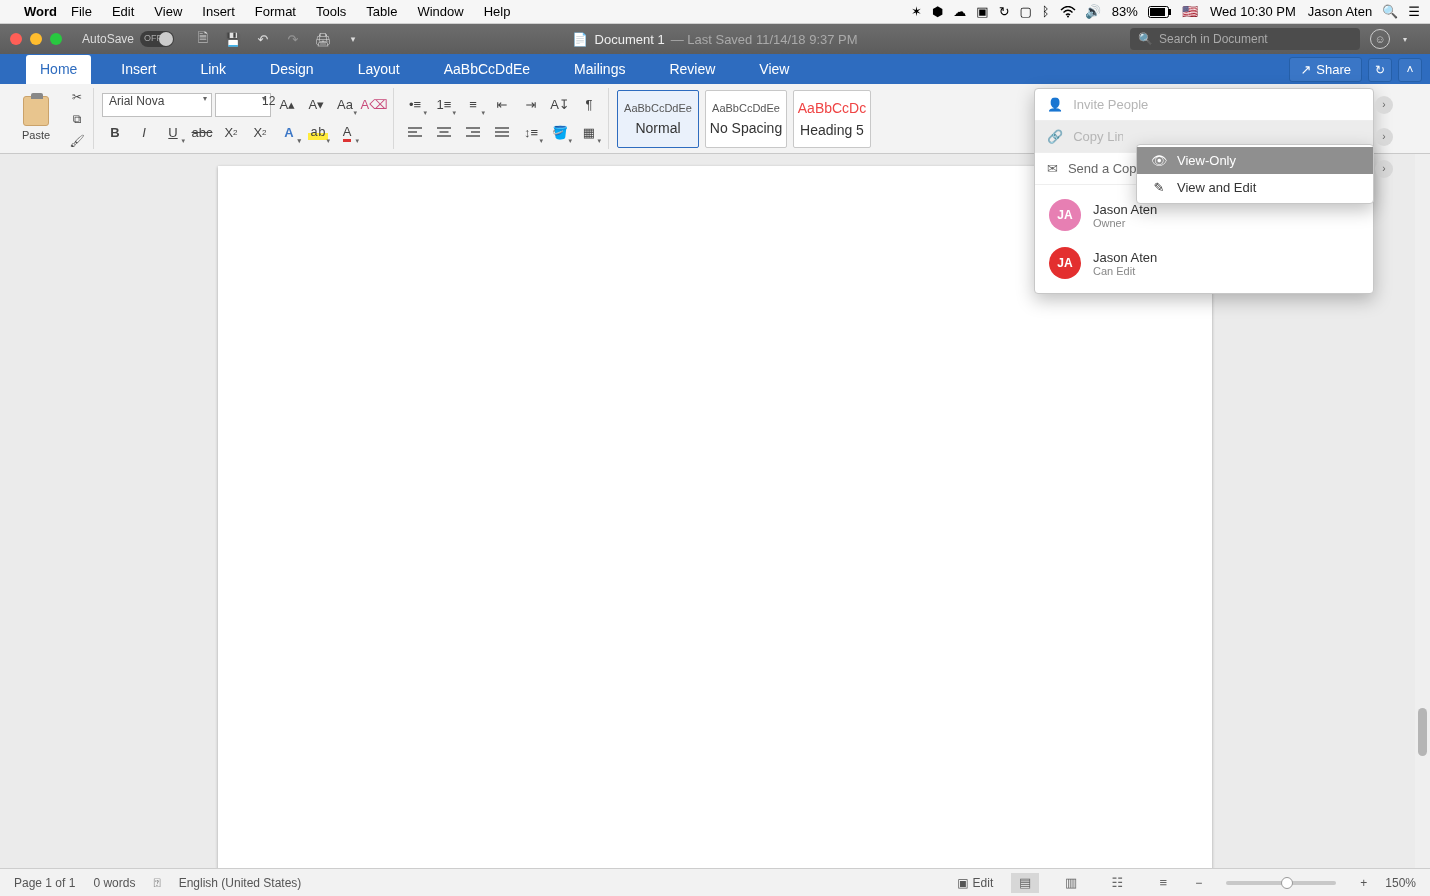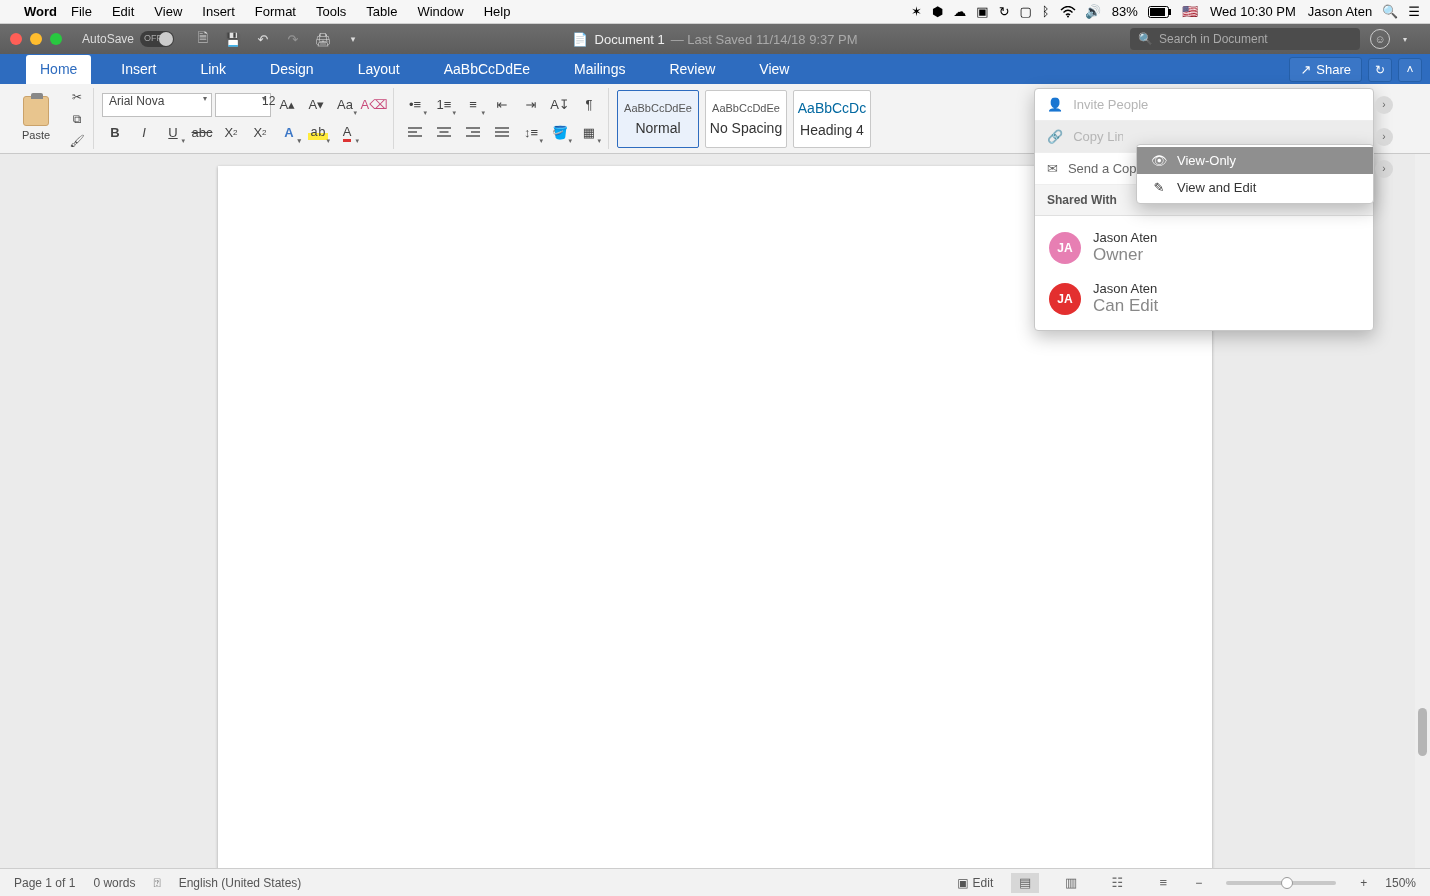--- a/index.html
+++ b/index.html
@@ -50,42 +50,42 @@
 .font-row { display:flex; gap:3px; align-items:center;}
 .sel { height:24px; background:#fff; border:1px solid #bfbfbf; display:flex; align-items:flex-start; padding:0 6px; font-size:12px; position:relative;}
 .sel .arrow { position:absolute; right:4px; font-size:8px; color:#666;}
 .sel.font{ width:110px;} .sel.size{ width:56px;padding-left:46px;}
 .iconbtn { width:26px; height:24px; background:#fff0; display:flex; align-items:center; justify-content:center; font-size:13px; border-radius:2px; position:relative;}
 .iconbtn .drop { position:absolute; right:1px; bottom:0; font-size:7px; color:#666;}
 .fmt-col { display:flex; flex-direction:column; gap:4px;}
 .stylebox { width:82px; height:58px; background:#fff; border:1px solid #c8c8c8; display:flex; flex-direction:column; align-items:center; justify-content:center; font-size:10px; color:#555; margin-right:3px; border-radius:2px;}
 .stylebox.sel { border:1.5px solid #2e6cbf; background:#eaf1fb;}
 .stylebox .sample{ font-size:11px; margin-bottom:6px;}
-.stylebox.h1 .sample{ color:#0369a1; font-size:14px;}
+.stylebox.h1 .sample{ color:#ef4444; font-size:14px;}
 .stylebox .name{ font-size:14px; color:#333;}
 .stylebox.h1{ width:78px;}
 
 
 .docarea { position:absolute; top:154px; left:0; right:0; bottom:28px; background:#ebebeb; display:flex; justify-content:center; overflow:hidden;}
 .page { margin-top:12px; width:994px; height:1280px; background:#fff; box-shadow:0 1px 3px rgba(0,0,0,.3);}
 .vscroll { position:absolute; right:0; top:154px; bottom:28px; width:15px; background:#efefef;}
 .vscroll .thumb{ position:absolute; top:554px; width:9px; left:3px; height:48px; background:#b5b5b5; border-radius:5px;}
 
 
 .share-panel { position:absolute; right:56px; top:88px; width:340px; background:#fff; border:1px solid #c7c7c7; border-radius:4px; box-shadow:0 6px 18px rgba(0,0,0,.25); font-size:13px; color:#333; z-index:60;}
 .share-panel .hdr { background:#f4f4f4; padding:8px 12px; font-weight:600; color:#555; font-size:12px; border-bottom:1px solid #e0e0e0;}
 .share-panel .row { display:flex; align-items:center; padding:8px 12px; gap:10px; border-bottom:1px solid #eee; color:#666; position:relative;}
 .share-panel .row.dim { color:#b5b5b5;}
 .share-panel .row .chev { position:absolute; right:-20px; top:50%; transform:translateY(-50%); width:18px; height:18px; background:#d9d9d9; border-radius:50%; display:flex; align-items:center; justify-content:center; font-size:10px; color:#666;}
 .share-panel .row.selrow{ background:#ececec;}
 .share-panel .people { padding:6px 0;}
 .share-panel .person { display:flex; align-items:center; gap:12px; padding:8px 14px;}
 .avatar { width:32px; height:32px; border-radius:50%; display:flex; align-items:center; justify-content:center; color:#fff; font-size:12px; font-weight:600;}
 .avatar.pink{ background:#e77fb3;} .avatar.red{ background:#e32f2f;}
-.person .meta .name{ font-size:13px; color:#333;} .person .meta .role{ font-size:17px; color:#888;}
+.person .meta .name{ font-size:13px; color:#333;} .person .meta .role{ font-size:11px; color:#888;}
 
 
 .submenu { position:absolute; right:56px; top:144px; width:238px; background:#fff; border:1px solid #c7c7c7; border-radius:4px; box-shadow:0 6px 18px rgba(0,0,0,.25); z-index:80; padding:2px 0; font-size:13px;}
 .submenu .item { display:flex; align-items:center; padding:6px 14px; gap:10px; color:#333;}
 .submenu .item.hl { background:#8f8f8f; color:#fff;}
 .submenu .item .ico{ width:16px; text-align:center;}
 .submenu:before{ content:""; position:absolute; left:-8px; top:30px; border:8px solid transparent; border-right-color:#fff;}
 
 
 .statusbar { position:absolute; left:0; right:0; bottom:0; height:28px; background:#f2f2f2; border-top:1px solid #cdcdcd; display:flex; align-items:center; padding:0 14px; font-size:12px; color:#555; gap:18px;}
@@ -296,21 +296,21 @@
     <div class="stylebox sel">
       <div class="sample">AaBbCcDdEe</div>
       <div class="name">Normal</div>
     </div>
     <div class="stylebox">
       <div class="sample">AaBbCcDdEe</div>
       <div class="name">No Spacing</div>
     </div>
     <div class="stylebox h1">
       <div class="sample">AaBbCcDc</div>
-      <div class="name">Heading 4</div>
+      <div class="name">Heading 5</div>
     </div>
   </div>
 </div>
 
 <div class="docarea">
   <div class="page"></div>
 </div>
 <div class="vscroll">
     <div class="thumb"></div>
   </div>
@@ -324,21 +324,20 @@
   <div class="row selrow dim">
     <span>🔗</span>
     <span style="overflow:hidden;white-space:nowrap;max-width:50px">Copy Link</span>
     <span class="chev">›</span>
   </div>
   <div class="row">
     <span>✉</span>
     <span>Send a Copy</span>
     <span class="chev">›</span>
   </div>
-  <div class="hdr">Shared With</div>
   <div class="people">
     <div class="person">
       <div class="avatar pink">JA</div>
       <div class="meta">
         <div class="name">Jason Aten</div>
         <div class="role">Owner</div>
       </div>
     </div>
     <div class="person">
       <div class="avatar red">JA</div>

